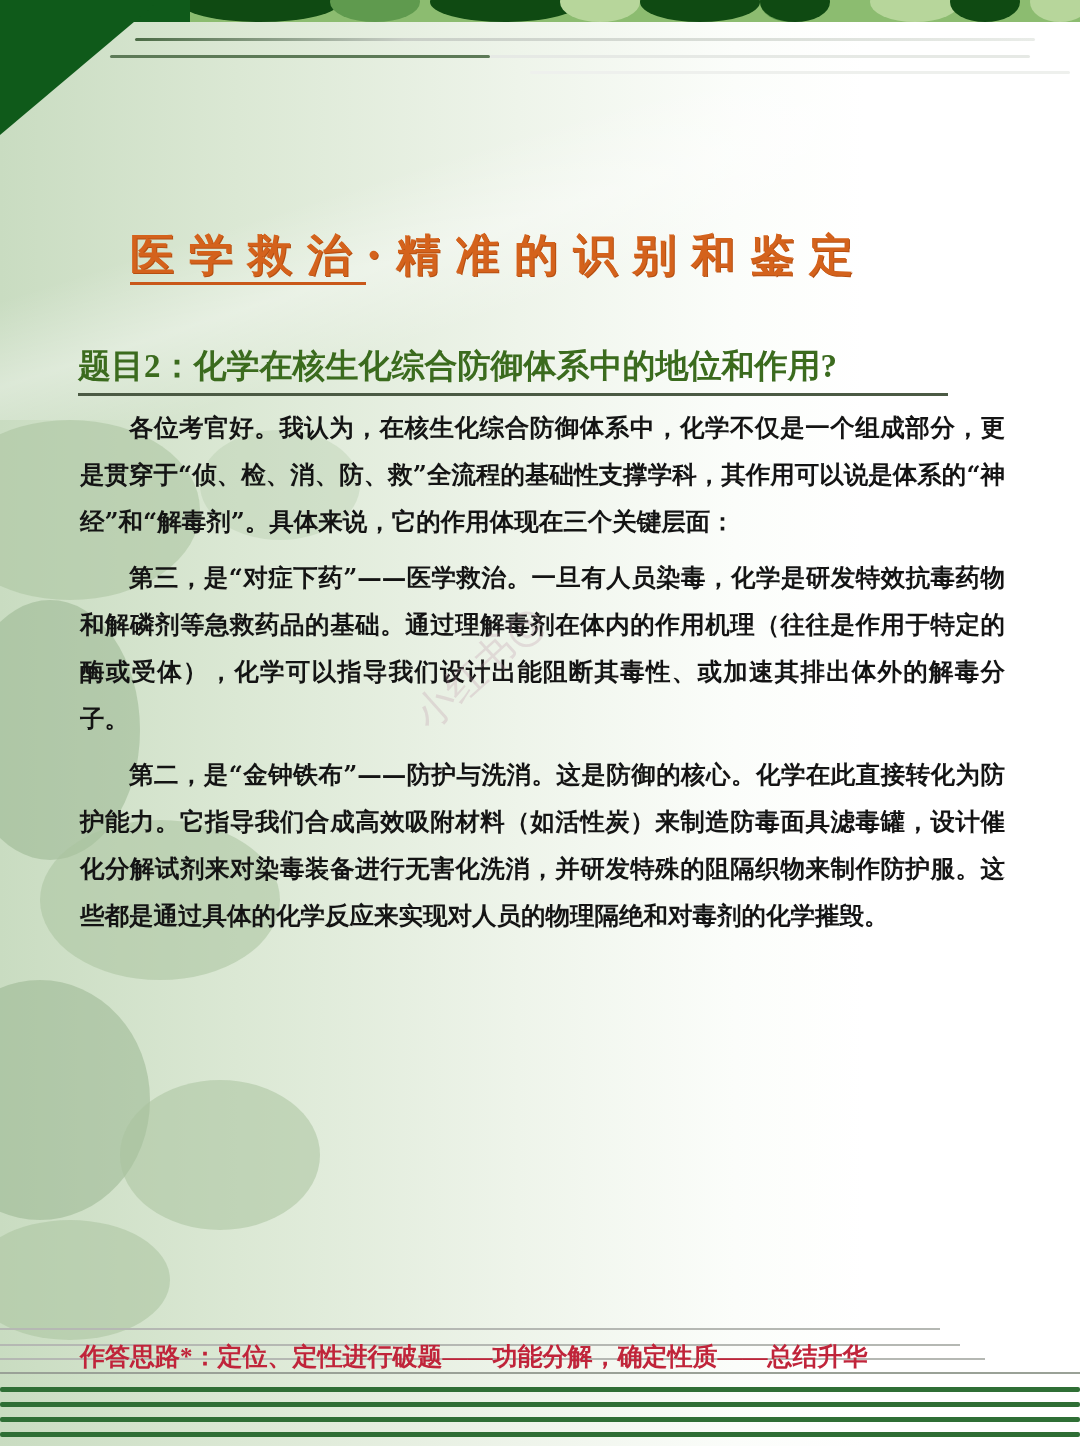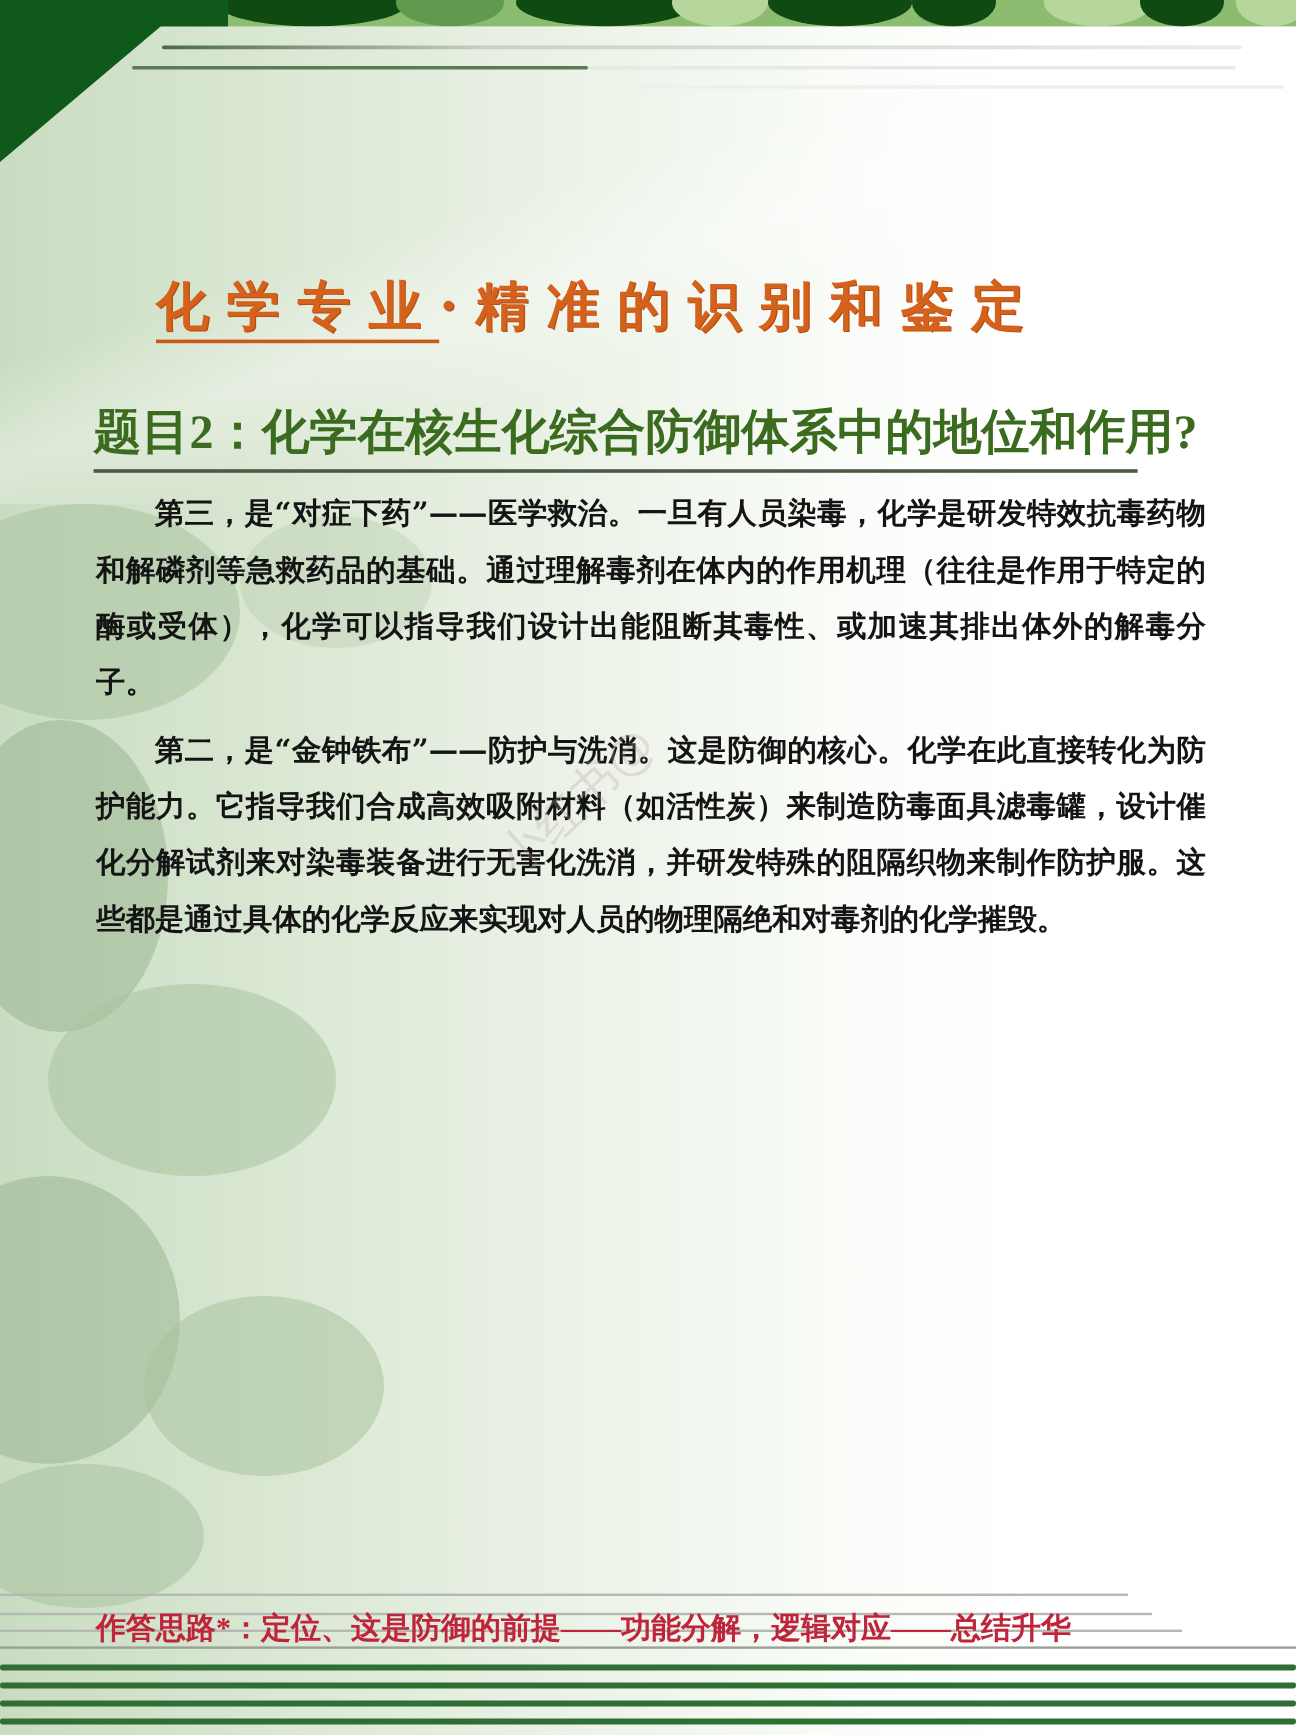--- a/index.html
+++ b/index.html
@@ -63,23 +63,23 @@
     .subtitle {
       position: absolute; left: 130px; top: 226px; white-space: nowrap;
       font-family: "DejaVu Serif", serif; font-weight: 900;
       font-size: 44px; letter-spacing: 15px; color: #d4621c;
       text-shadow: 1px 1px 0 #b54f12;
     }
     .subtitle .underlined {
       border-bottom: 3px solid #c9581a; padding-bottom: 2px;
     }
     .question {
-      position: absolute; left: 78px; top: 332px; width: 870px;
+      position: absolute; left: 78px; top: 344px; width: 870px;
       font-family: "Liberation Serif", serif; font-weight: bold;
-      font-size: 40px; color: #3b6b1e; white-space: nowrap;
+      font-size: 33px; color: #3b6b1e; white-space: nowrap;
       border-bottom: 3px solid #4b5a44; padding-bottom: 4px;
     }
     .body-text {
       position: absolute; left: 80px; top: 404px; width: 925px;
       font-family: "DejaVu Serif", "Liberation Serif", serif;
       font-size: 24.5px; line-height: 47px; color: #141414;
       text-align: justify; font-weight: 600;
     }
     .body-text p { margin: 0 0 9px 0; text-indent: 2em; }
     .answer-tip {
@@ -124,38 +124,39 @@
   <div class="corner-tri2"></div>
   <div class="corner-tri"></div>
 
   <div class="hline" style="left:135px;top:38px;width:900px;background:linear-gradient(90deg,#4b6b45,#c9cfc7 30%,#e9ece8);"></div>
   <div class="hline" style="left:110px;top:55px;width:380px;background:#5d7a57;"></div>
   <div class="hline" style="left:490px;top:55px;width:540px;background:#e6e9e5;"></div>
   <div class="hline" style="left:530px;top:71px;width:540px;background:#eef0ed;"></div>
 
 
   <div class="subtitle">
-    <span class="underlined">化学专业</span><span>·精准的识别和鉴定</span>
+    <span class="underlined">医学救治</span><span>·精准的识别和鉴定</span>
   </div>
 
   <div class="question">题目2：化学在核生化综合防御体系中的地位和作用?</div>
 
   <div class="body-text">
+    <p>各位考官好。我认为，在核生化综合防御体系中，化学不仅是一个组成部分，更是贯穿于“侦、检、消、防、救”全流程的基础性支撑学科，其作用可以说是体系的“神经”和“解毒剂”。具体来说，它的作用体现在三个关键层面：</p>
     <p>第三，是“对症下药”——医学救治。一旦有人员染毒，化学是研发特效抗毒药物和解磷剂等急救药品的基础。通过理解毒剂在体内的作用机理（往往是作用于特定的酶或受体），化学可以指导我们设计出能阻断其毒性、或加速其排出体外的解毒分子。</p>
     <p>第二，是“金钟铁布”——防护与洗消。这是防御的核心。化学在此直接转化为防护能力。它指导我们合成高效吸附材料（如活性炭）来制造防毒面具滤毒罐，设计催化分解试剂来对染毒装备进行无害化洗消，并研发特殊的阻隔织物来制作防护服。这些都是通过具体的化学反应来实现对人员的物理隔绝和对毒剂的化学摧毁。</p>
   </div>
 
   <div class="watermark">小红书@</div>
 
   <div class="thin-rule" style="left:0;top:1328px;width:940px;"></div>
   <div class="thin-rule" style="left:0;top:1344px;width:960px;"></div>
   <div class="thin-rule" style="left:0;top:1358px;width:985px;"></div>
   <div class="thin-rule" style="left:0;top:1372px;width:1080px;background:#9aa197;"></div>
 
-  <div class="answer-tip">作答思路*：定位、这是防御的前提——功能分解，逻辑对应——总结升华</div>
+  <div class="answer-tip">作答思路*：定位、定性进行破题——功能分解，确定性质——总结升华</div>
 
   <div class="bottom-stripes">
     <div style="top:4px;"></div>
     <div style="top:19px;"></div>
     <div style="top:34px;"></div>
     <div style="top:49px;"></div>
   </div>
 </div>
 
 </body></html>

